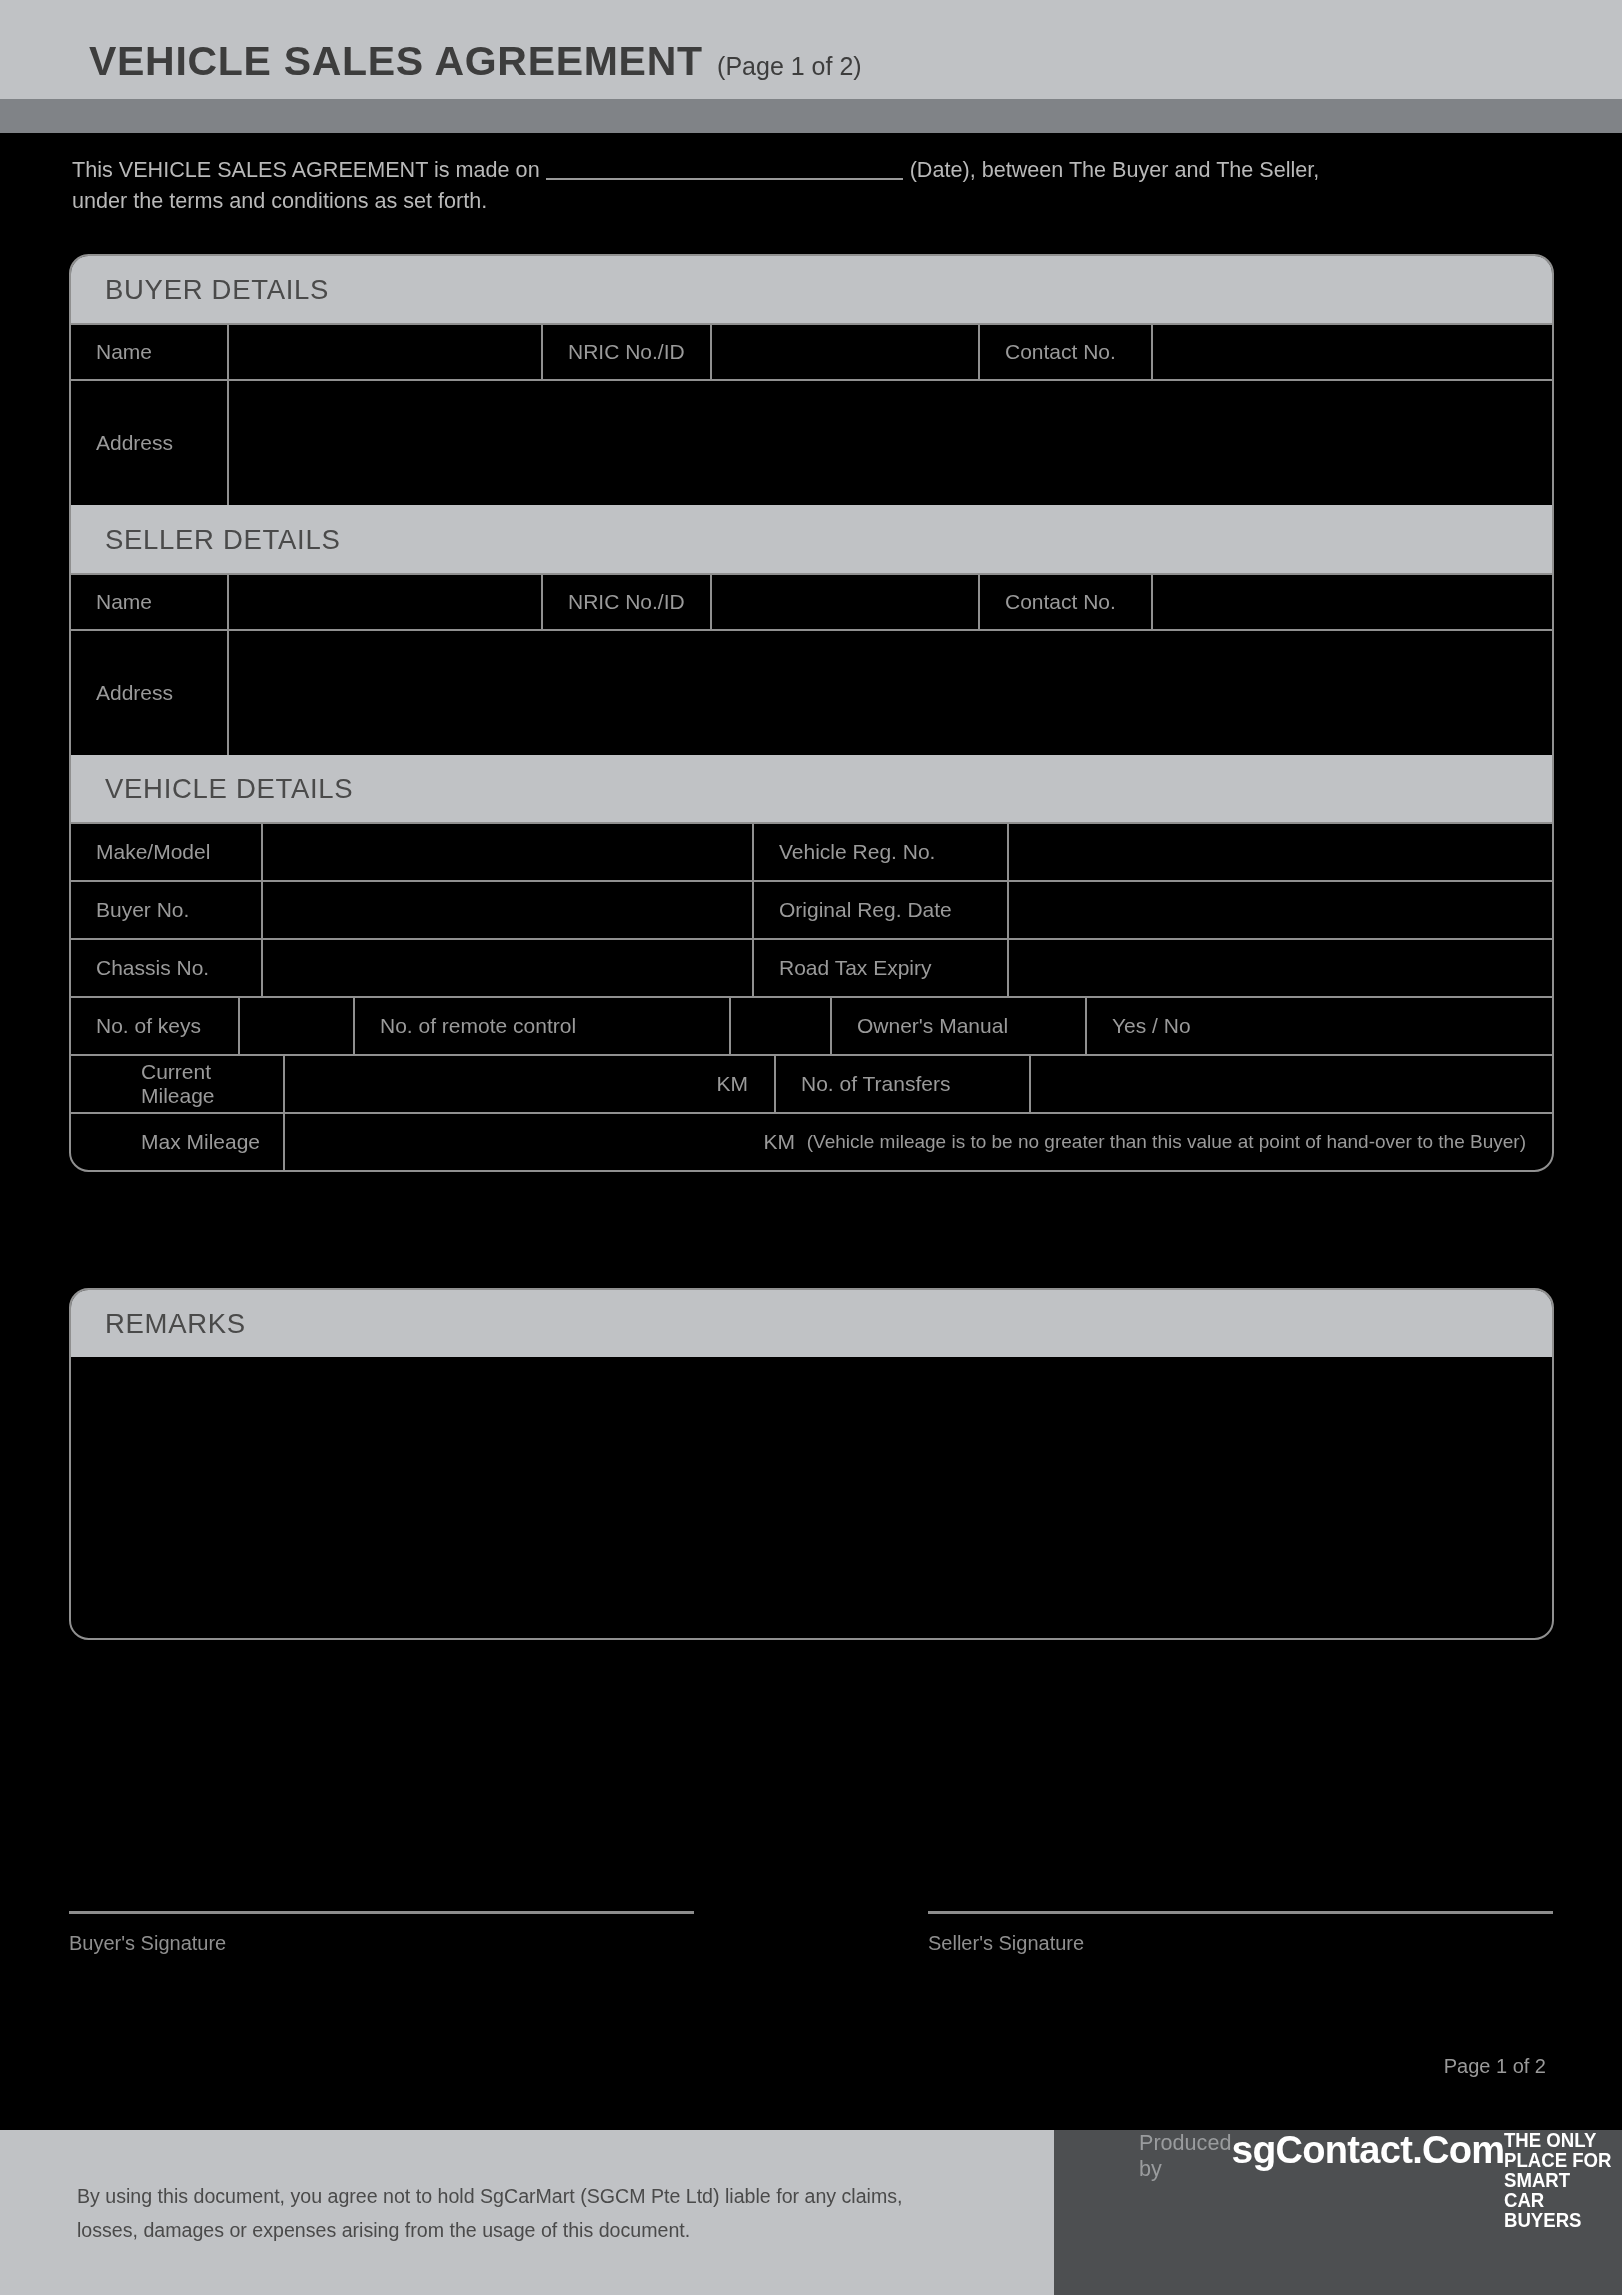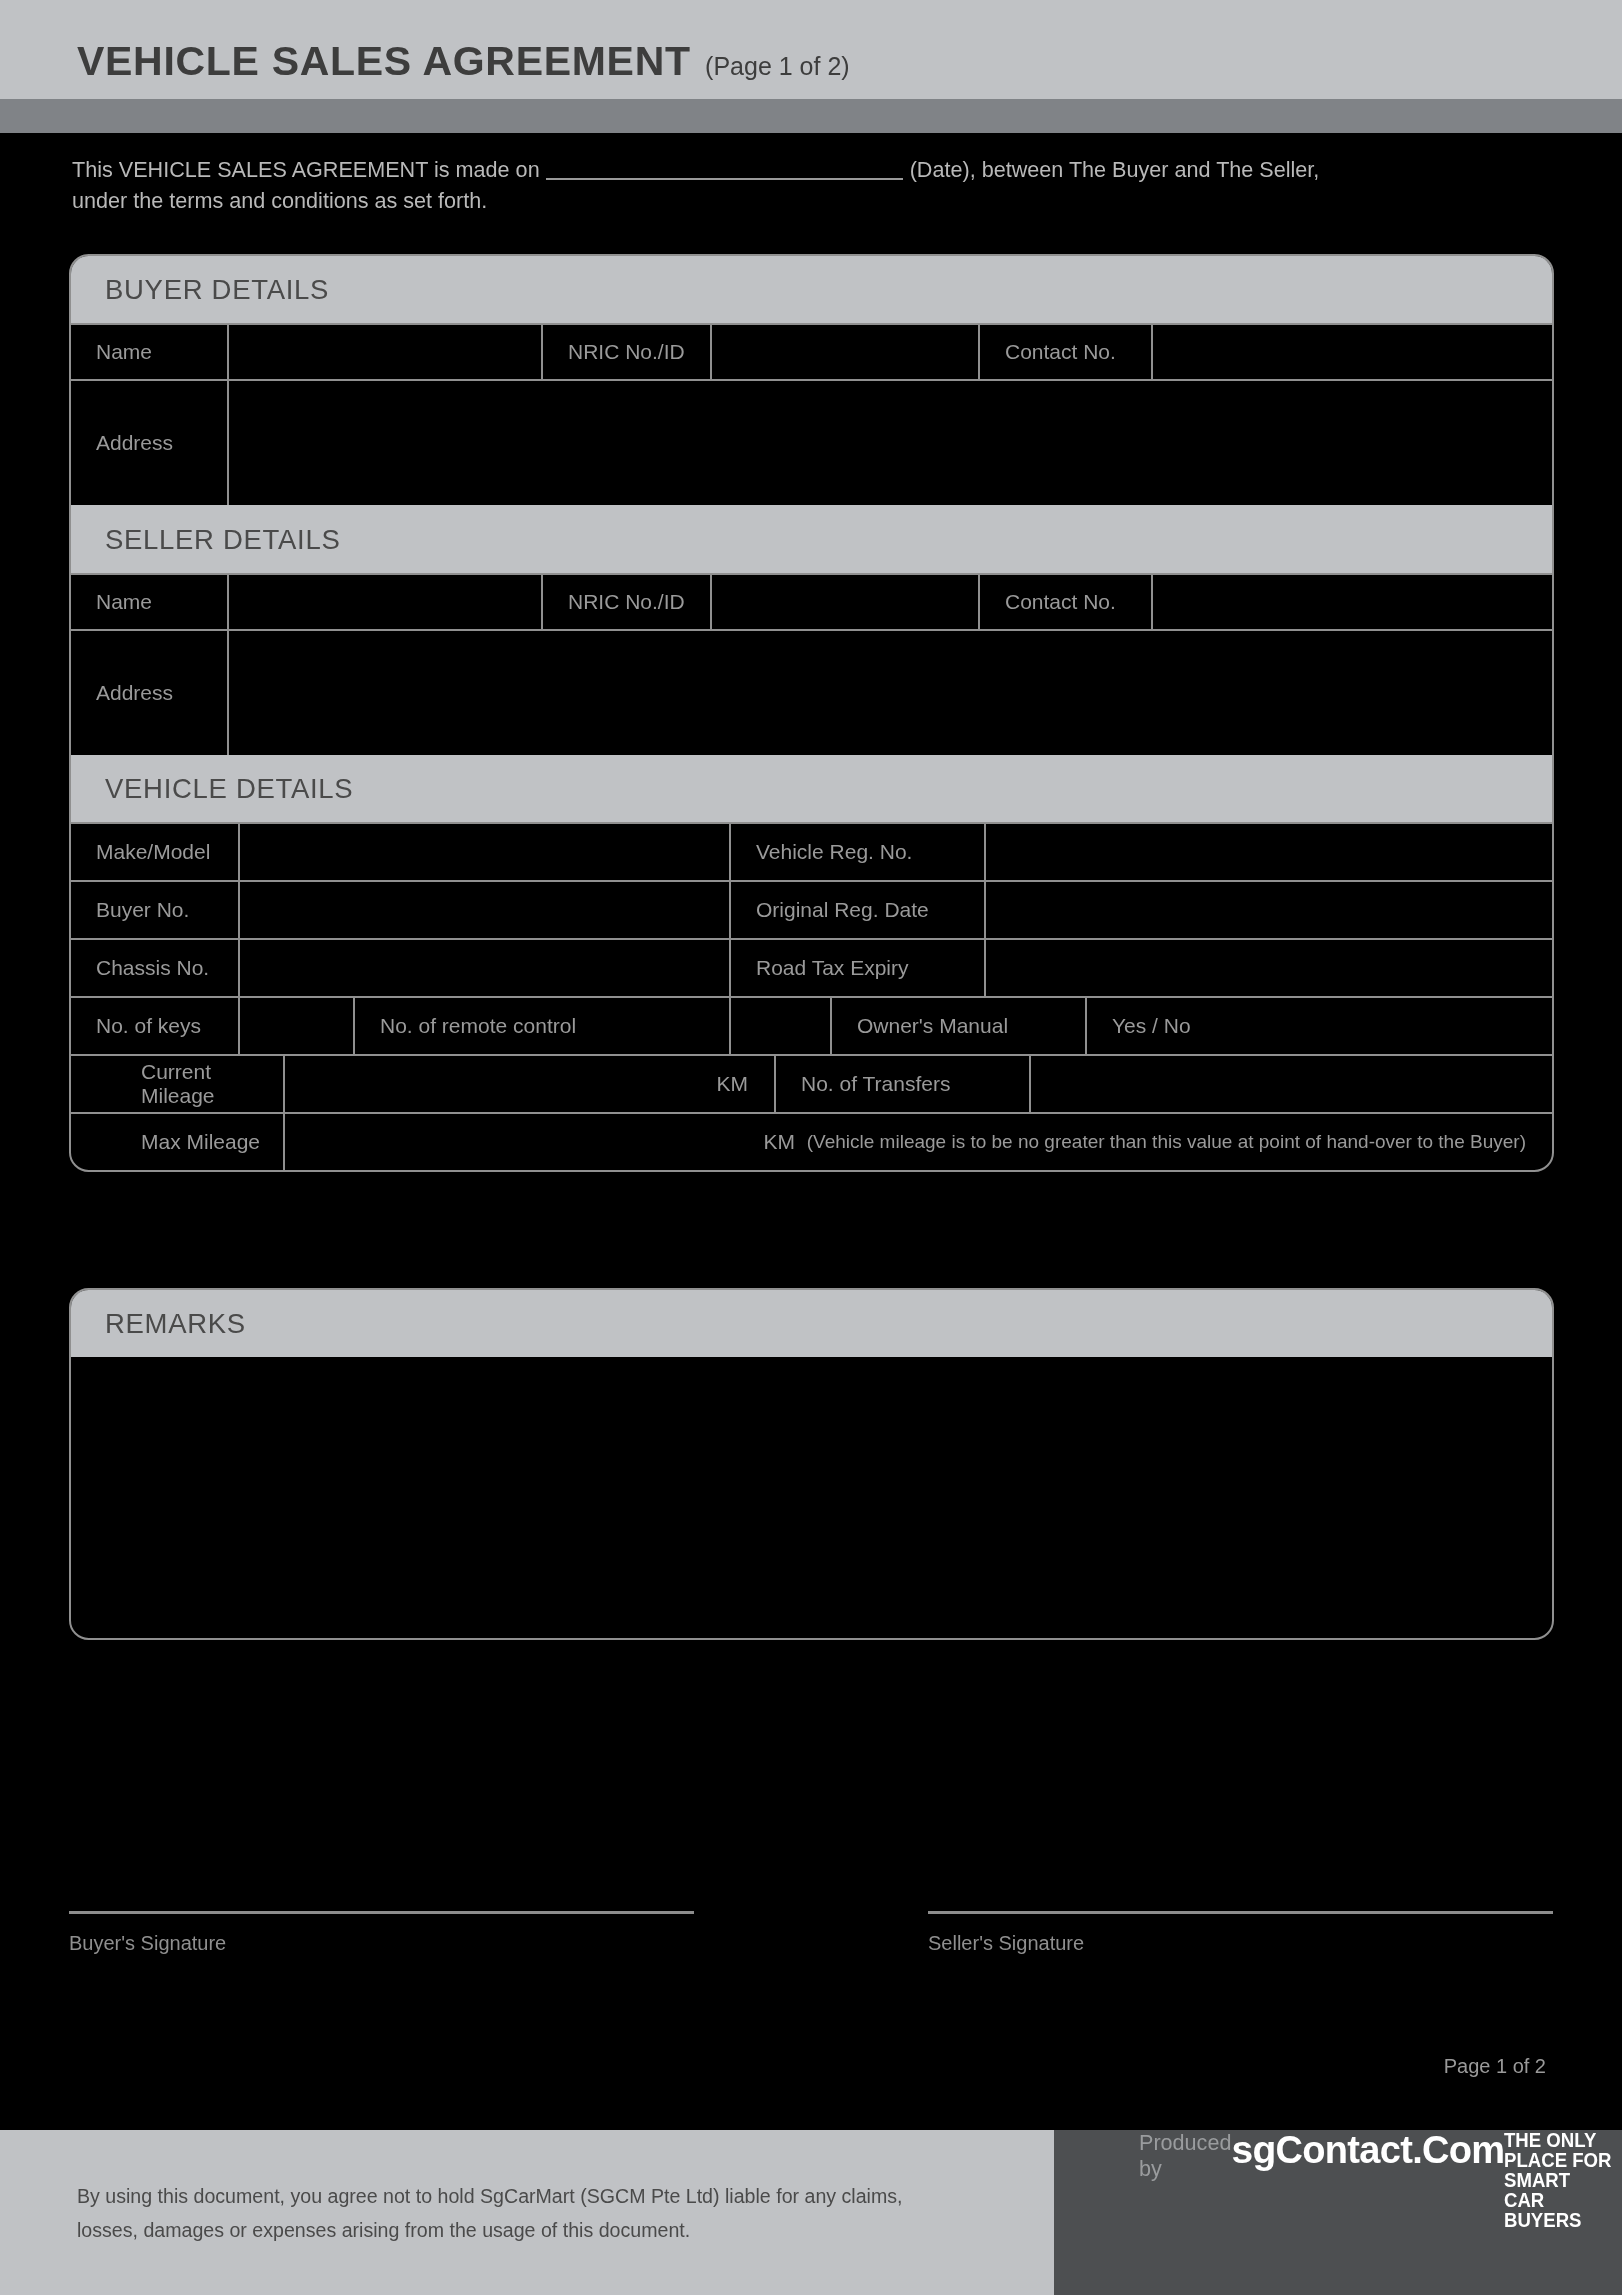--- a/index.html
+++ b/index.html
@@ -16,21 +16,21 @@
   .header-band{
     position:absolute;left:0;top:0;width:1623px;height:99px;
     background:#c0c2c5;
   }
   .header-inner{
     position:absolute;left:77px;bottom:17px;
     display:flex;align-items:baseline;
   }
   .doc-title{
     font-size:41px;font-weight:bold;color:#3d3d3d;
-    letter-spacing:0.7px;line-height:1;
+    letter-spacing:0.7px;line-height:1;margin-left:12px;
   }
   .doc-pagelabel{
     font-size:25px;color:#3d3d3d;margin-left:14.4px;line-height:1;
   }
   .header-strip{
     position:absolute;left:0;top:99px;width:1623px;height:34px;
     background:#808387;
   }
 
   
@@ -78,21 +78,21 @@
   
   .w-lbl{width:156px;}
   .w-val1{width:314px;}
   .w-lbl2{width:169px;}
   .w-val2{width:268px;}
   .w-lbl3{width:173px;}
   .w-val3{flex:1;}
   .w-addrval{flex:1;}
 
   
-  .v-lbl{width:167px;}
+  .v-lbl{width:190px;}
   .v-val{width:491px;}
   .v-lbl2{width:255px;}
   .v-val2{flex:1;}
   .k-lbl{width:167px;}
   .k-v1{width:115px;}
   .k-lbl2{width:376px;}
   .k-v2{width:101px;}
   .m-lbl{width:167px;}
   .m-val{width:491px;}
   .m-lbl2{width:255px;}

